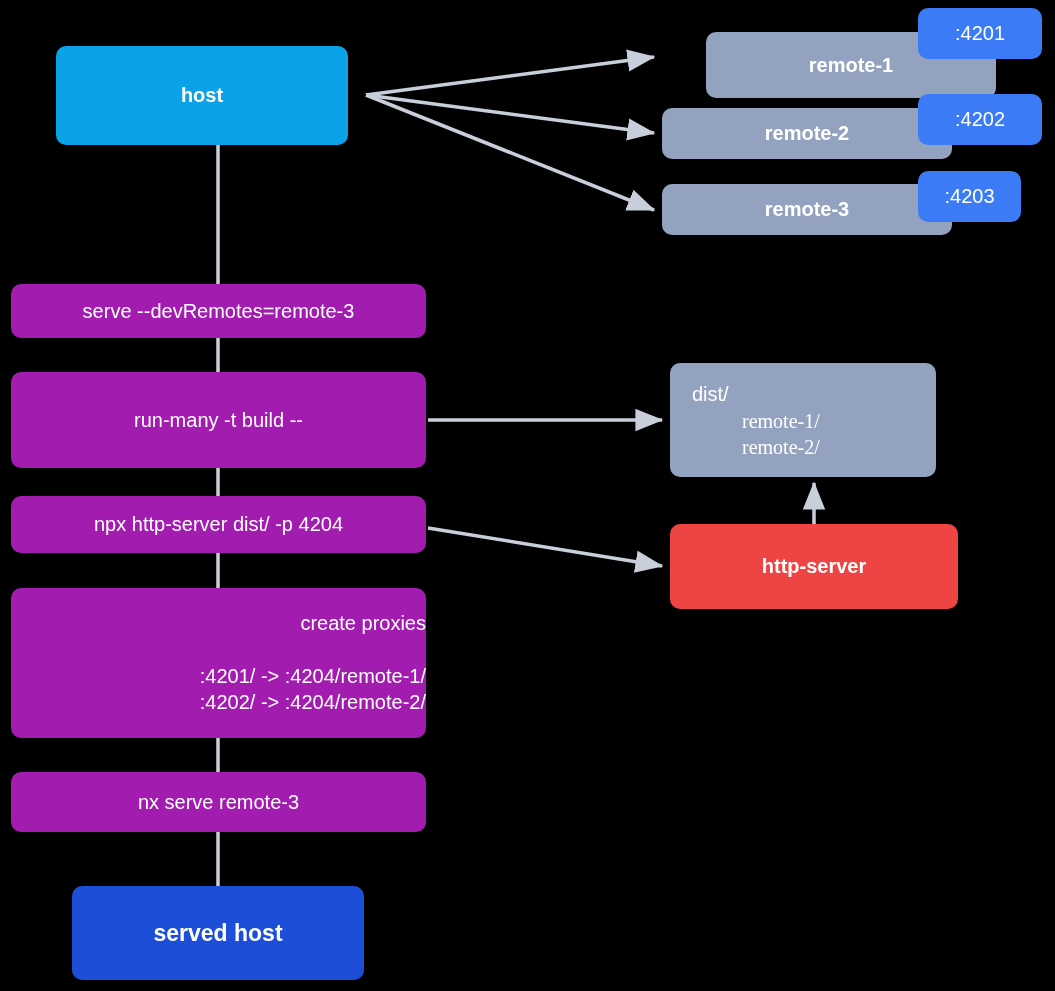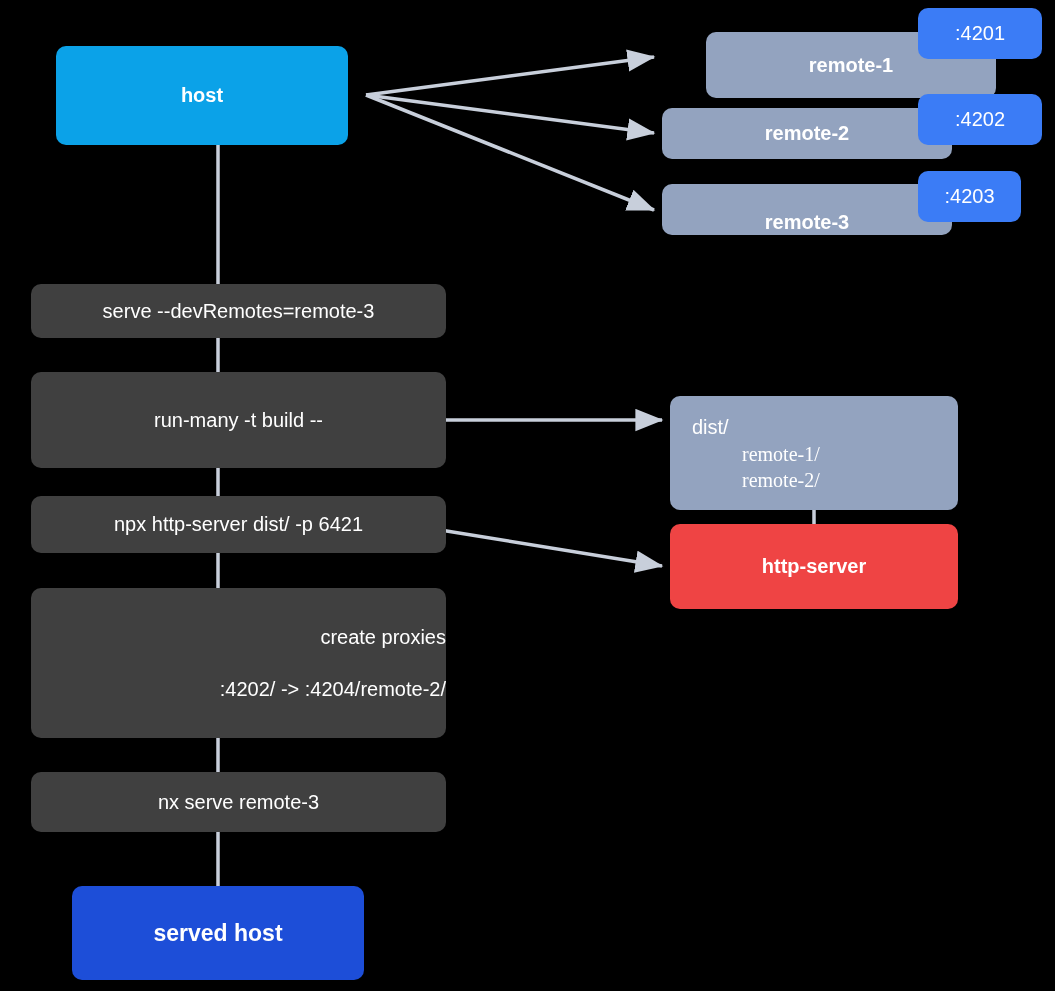--- a/index.html
+++ b/index.html
@@ -64,24 +64,23 @@
     font-size: 20px;
   }
   .node.folder {
     background: #93a3bf;
     font-weight: normal;
     font-size: 20px;
     align-items: flex-start;
     text-align: left;
   }
   .node.command {
-    background: #404040;
+    background: #a21caf;
     font-weight: normal;
     font-size: 20px;
-    margin-left: 20px;
   }
   .node.port {
     background: #3b7cf6;
     font-weight: normal;
     font-size: 20px;
     border-radius: 10px;
     z-index: 5;
     text-align: center;
   }
 
@@ -140,52 +139,53 @@
     <span>:4201</span>
   </div>
 
   <div class="node remote" style="left:662px; top:108px; width:290px; height:51px;text-align:right;">
     <span>remote-2</span>
   </div>
   <div class="node port" style="left:918px; top:94px; width:124px; height:51px;">
     <span>:4202</span>
   </div>
 
-  <div class="node remote" style="left:662px; top:184px; width:290px; height:51px;justify-content:flex-end;">
+  <div class="node remote" style="left:662px; top:184px; width:290px; height:51px;">
     <span>remote-3</span>
   </div>
   <div class="node port" style="left:918px; top:171px; width:103px; height:51px;">
     <span>:4203</span>
   </div>
 
   <div class="node command" style="left:11px; top:284px; width:415px; height:54px;">
     <span class="cmd-line">serve --devRemotes=remote-3</span>
   </div>
 
   <div class="node command" style="left:11px; top:372px; width:415px; height:96px;">
     <span class="cmd-line">run-many -t build --</span>
   </div>
 
-  <div class="node folder" style="left:670px; top:363px; width:288px; height:114px; padding-top:2px;margin-top:33px;">
+  <div class="node folder" style="left:670px; top:363px; width:266px; height:114px; padding-top:2px;">
     <span class="cmd-line folder-root">dist/</span>
     <span class="cmd-line folder-child">remote-1/</span>
     <span class="cmd-line folder-child">remote-2/</span>
   </div>
 
   <div class="node command" style="left:11px; top:496px; width:415px; height:57px;">
-    <span class="cmd-line">npx http-server dist/ -p 6421</span>
+    <span class="cmd-line">npx http-server dist/ -p 4204</span>
   </div>
 
   <div class="node service" style="left:670px; top:524px; width:288px; height:85px;">
     <span>http-server</span>
   </div>
 
   <div class="node command" style="left:11px; top:588px; width:415px; height:150px;align-items:flex-end;">
     <span class="cmd-line">create proxies</span>
     <span class="cmd-gap"></span>
+    <span class="cmd-line">:4201/ -&gt; :4204/remote-1/</span>
     <span class="cmd-line">:4202/ -&gt; :4204/remote-2/</span>
   </div>
 
   <div class="node command" style="left:11px; top:772px; width:415px; height:60px;">
     <span class="cmd-line">nx serve remote-3</span>
   </div>
 
   <div class="node served" style="left:72px; top:886px; width:292px; height:94px;">
     <span>served host</span>
   </div>

